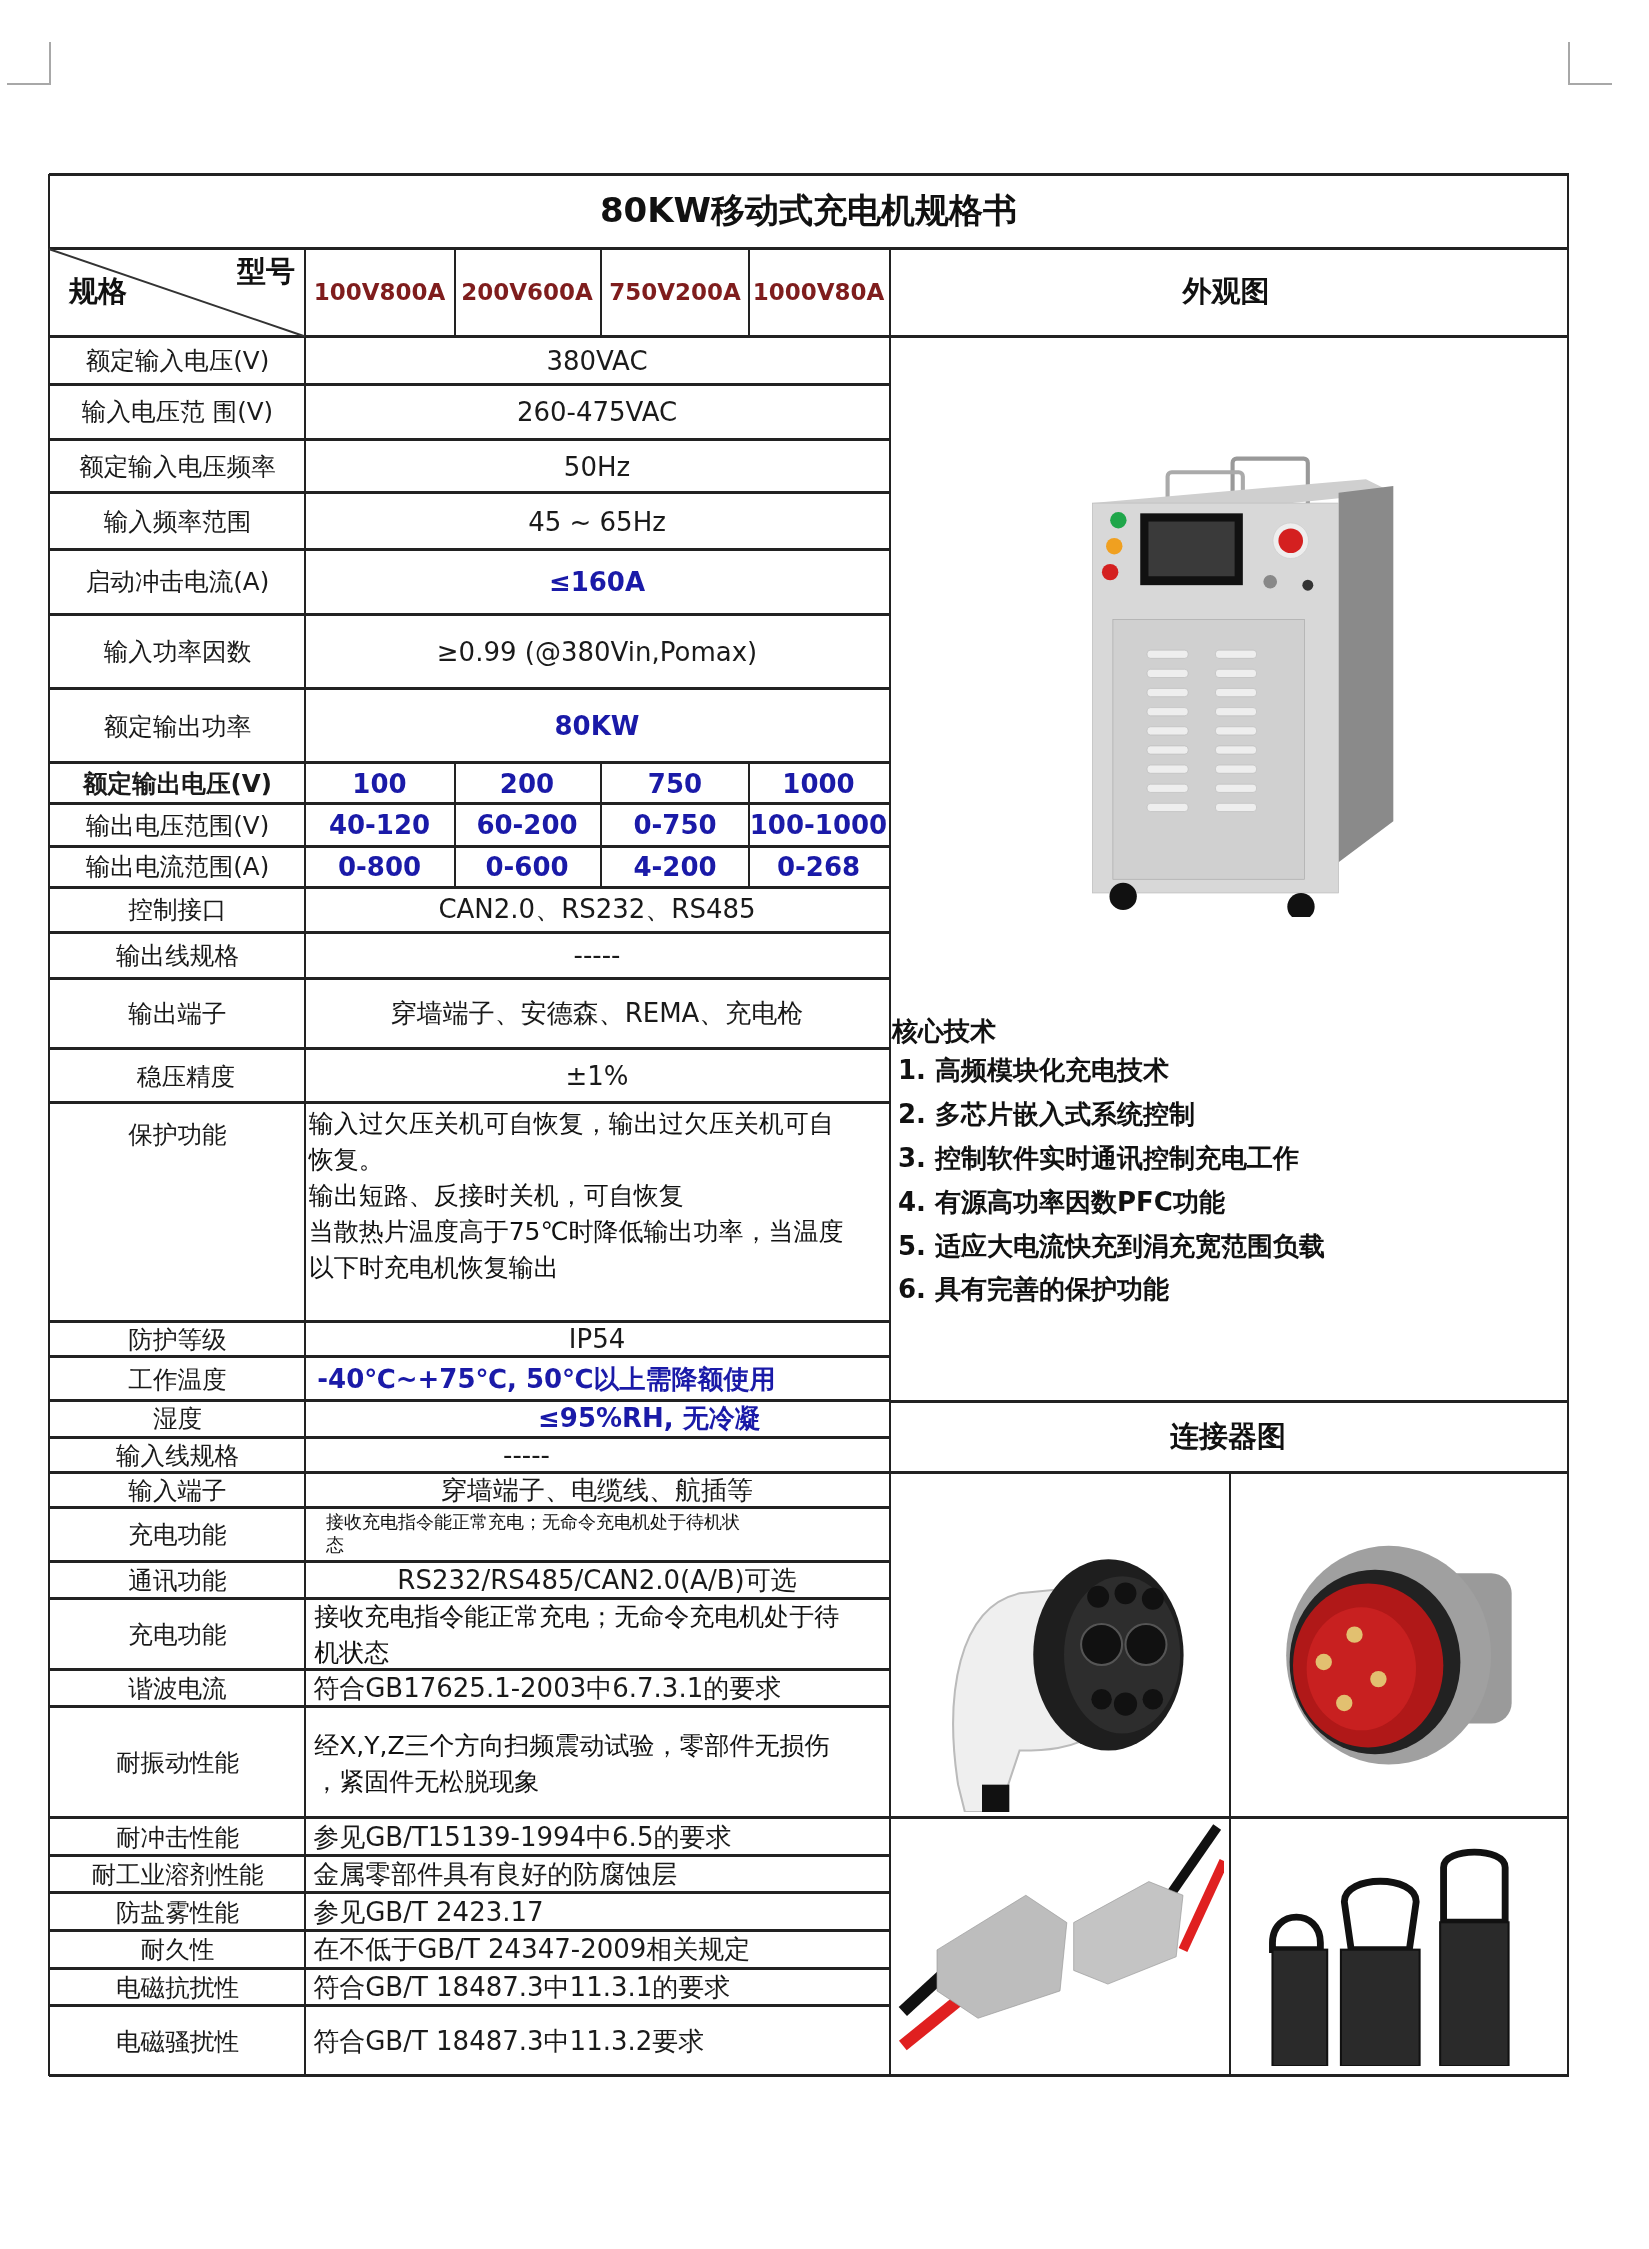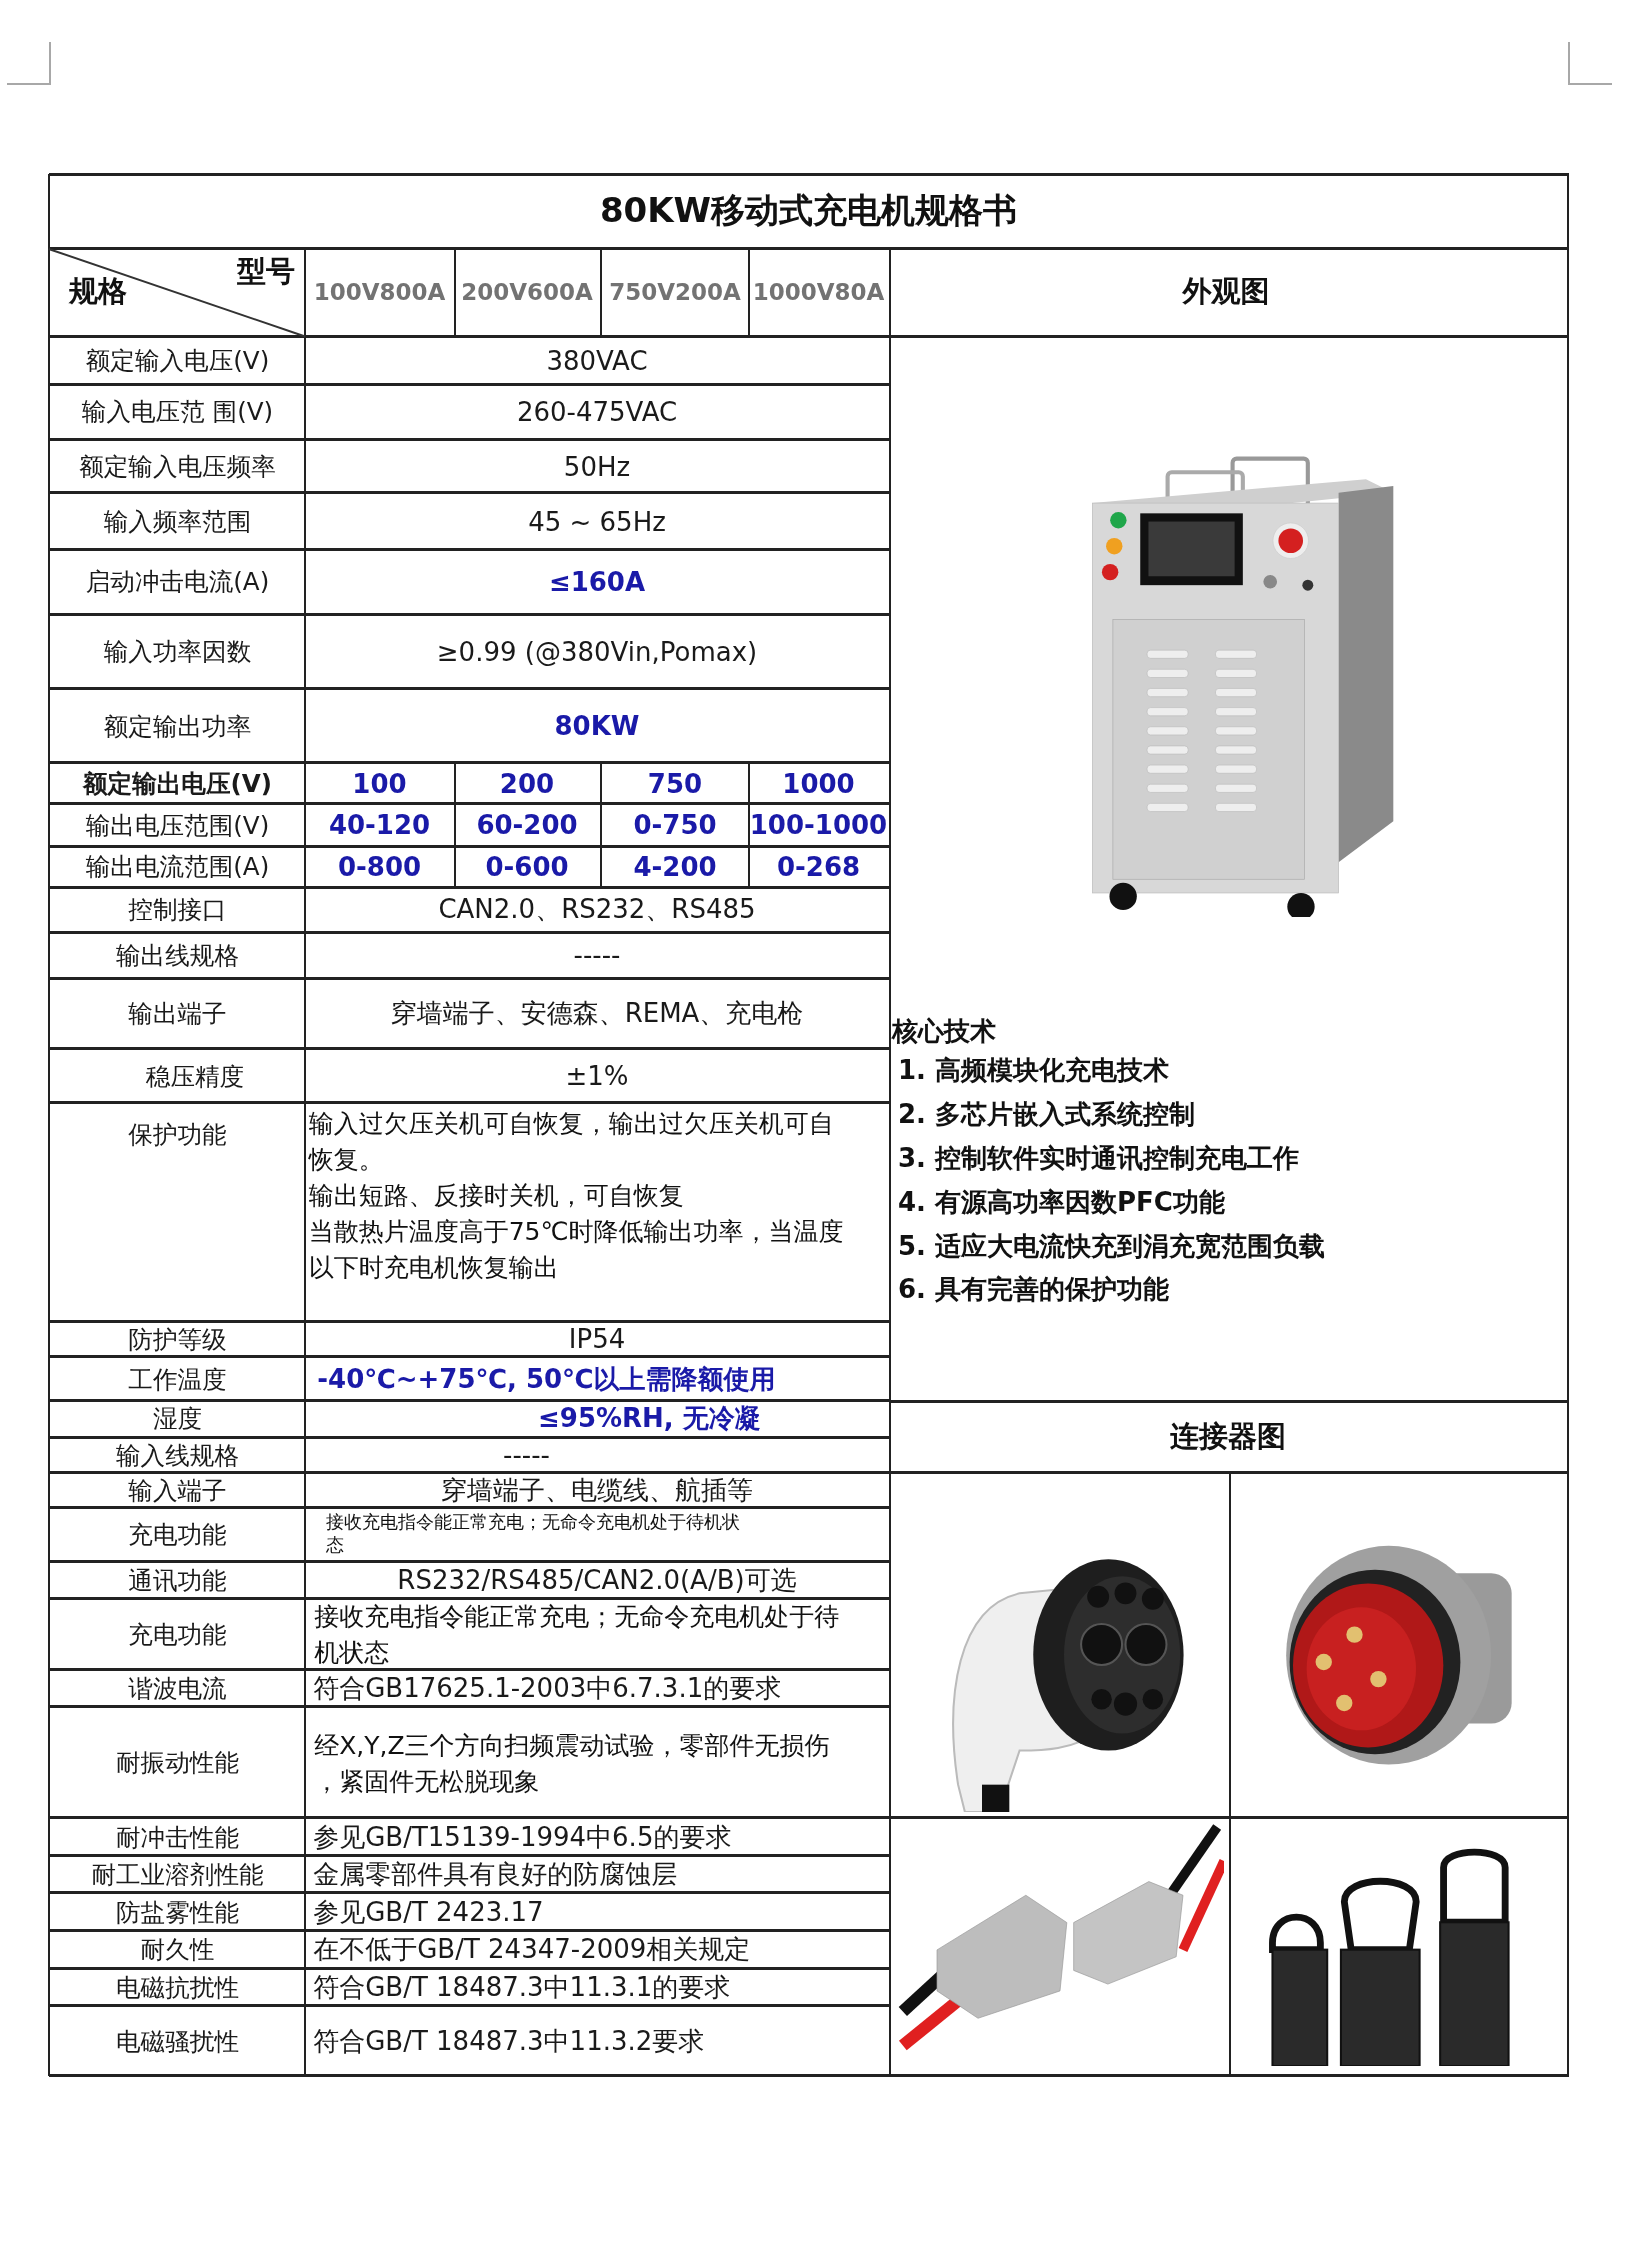--- a/index.html
+++ b/index.html
@@ -8,21 +8,21 @@
   .crop{position:absolute;border-color:#a8a8a8;border-style:solid;border-width:0;}
   .hl{position:absolute;height:2.7px;background:#222;}
   .vl{position:absolute;width:2.1px;background:#222;}
   .cell{position:absolute;display:flex;align-items:center;justify-content:center;text-align:center;box-sizing:border-box;}
   .lbl{font-size:24.6px;color:#1a1a1a;}
   .val{font-size:26px;color:#1a1a1a;}
   .blue{color:#1a1aa8;font-weight:bold;}
   .left{justify-content:flex-start;text-align:left;padding-left:5.5px;}
   .multi{font-size:25px;line-height:36px;align-items:flex-start;justify-content:flex-start;text-align:left;padding:2.7px 0 0 2.7px;}
   .title{font-size:34px;font-weight:bold;}
-  .hdr-model{font-size:23px;font-weight:bold;color:#737373;text-align:center;}
+  .hdr-model{font-size:23px;font-weight:bold;color:#7f1d1d;text-align:center;}
   .core{position:absolute;font-size:26px;font-weight:bold;color:#111;}
   .core-title{position:absolute;font-size:26px;font-weight:bold;}
 </style>
 </head>
 <body>
 
 <div class="crop" style="left:6.8px;top:42px;width:42px;height:41px;border-right-width:2.1px;border-bottom-width:2.1px;"></div>
 <div class="crop" style="left:1568px;top:42px;width:42px;height:41px;border-left-width:2.1px;border-bottom-width:2.1px;"></div>
 
 <div id="sheet"></div>
@@ -98,21 +98,21 @@
 <div class="hl" style="left:49px;top:931px;width:842px;"></div>
 <div class="cell lbl" style="left:49px;top:887px;width:257px;height:45px;">控制接口</div>
 <div class="cell val" style="left:305px;top:887px;width:584px;height:45px;">CAN2.0、RS232、RS485</div>
 <div class="hl" style="left:49px;top:977px;width:842px;"></div>
 <div class="cell lbl" style="left:49px;top:932px;width:257px;height:46px;">输出线规格</div>
 <div class="cell val" style="left:305px;top:932px;width:584px;height:46px;">-----</div>
 <div class="hl" style="left:49px;top:1047px;width:842px;"></div>
 <div class="cell lbl" style="left:49px;top:978px;width:257px;height:70px;">输出端子</div>
 <div class="cell val" style="left:305px;top:978px;width:584px;height:70px;">穿墙端子、安德森、REMA、充电枪</div>
 <div class="hl" style="left:49px;top:1101px;width:842px;"></div>
-<div class="cell lbl" style="left:58px;top:1049px;width:274px;height:54px;">稳压精度</div>
+<div class="cell lbl" style="left:49px;top:1049px;width:274px;height:54px;">稳压精度</div>
 <div class="cell val" style="left:305px;top:1049px;width:584px;height:54px;">±1%</div>
 <div class="hl" style="left:49px;top:1320px;width:842px;"></div>
 <div class="cell lbl" style="left:49px;top:1103px;width:257px;height:62px;">保护功能</div>
 <div class="cell multi" style="left:306px;top:1103px;width:581px;height:218px;flex-direction:column;">
     <div>输入过欠压关机可自恢复，输出过欠压关机可自</div>
     <div>恢复。</div>
     <div>输出短路、反接时关机，可自恢复</div>
     <div>当散热片温度高于75℃时降低输出功率，当温度</div>
     <div>以下时充电机恢复输出</div>
   </div>

